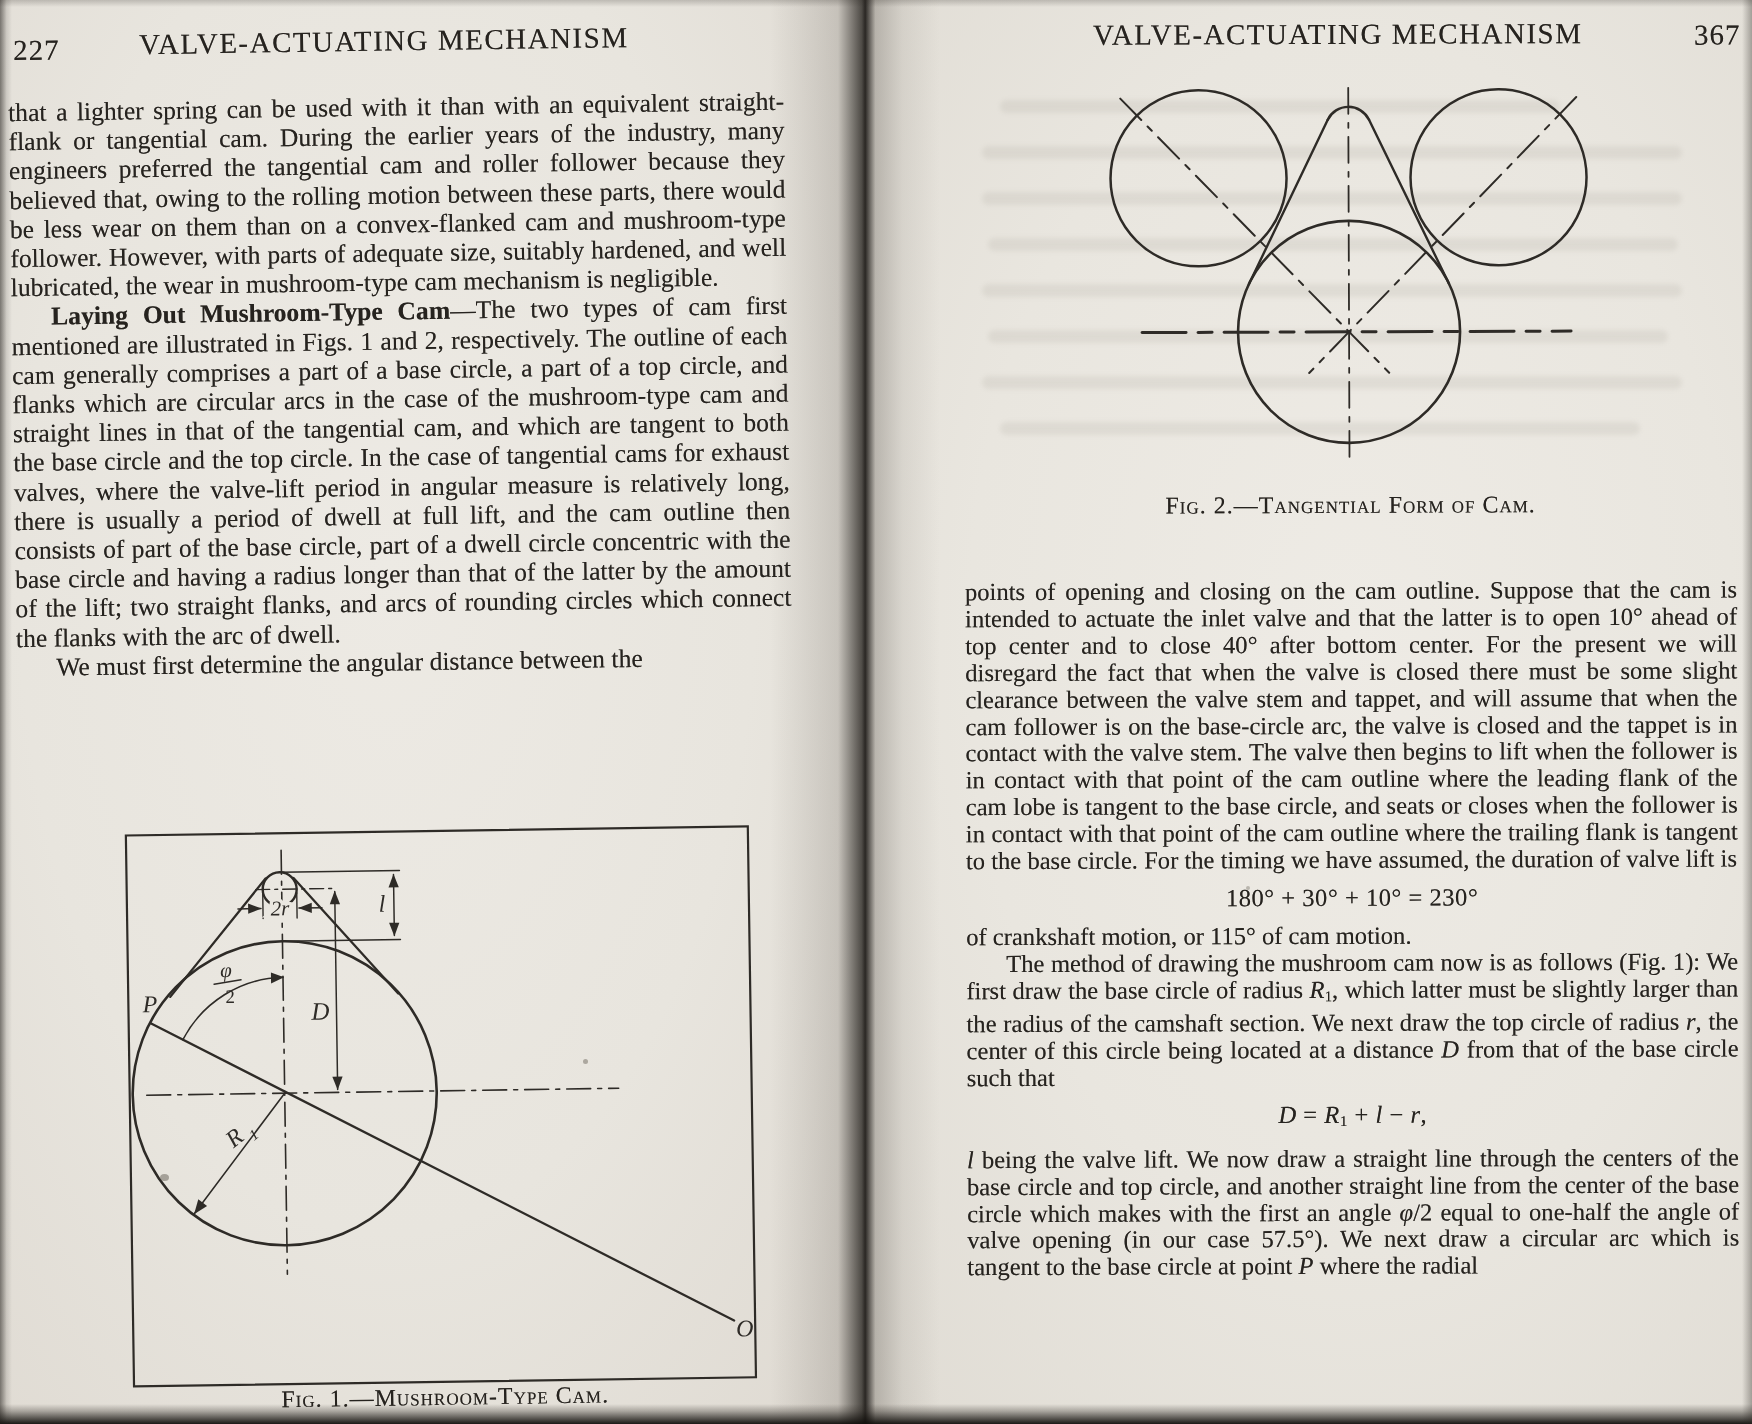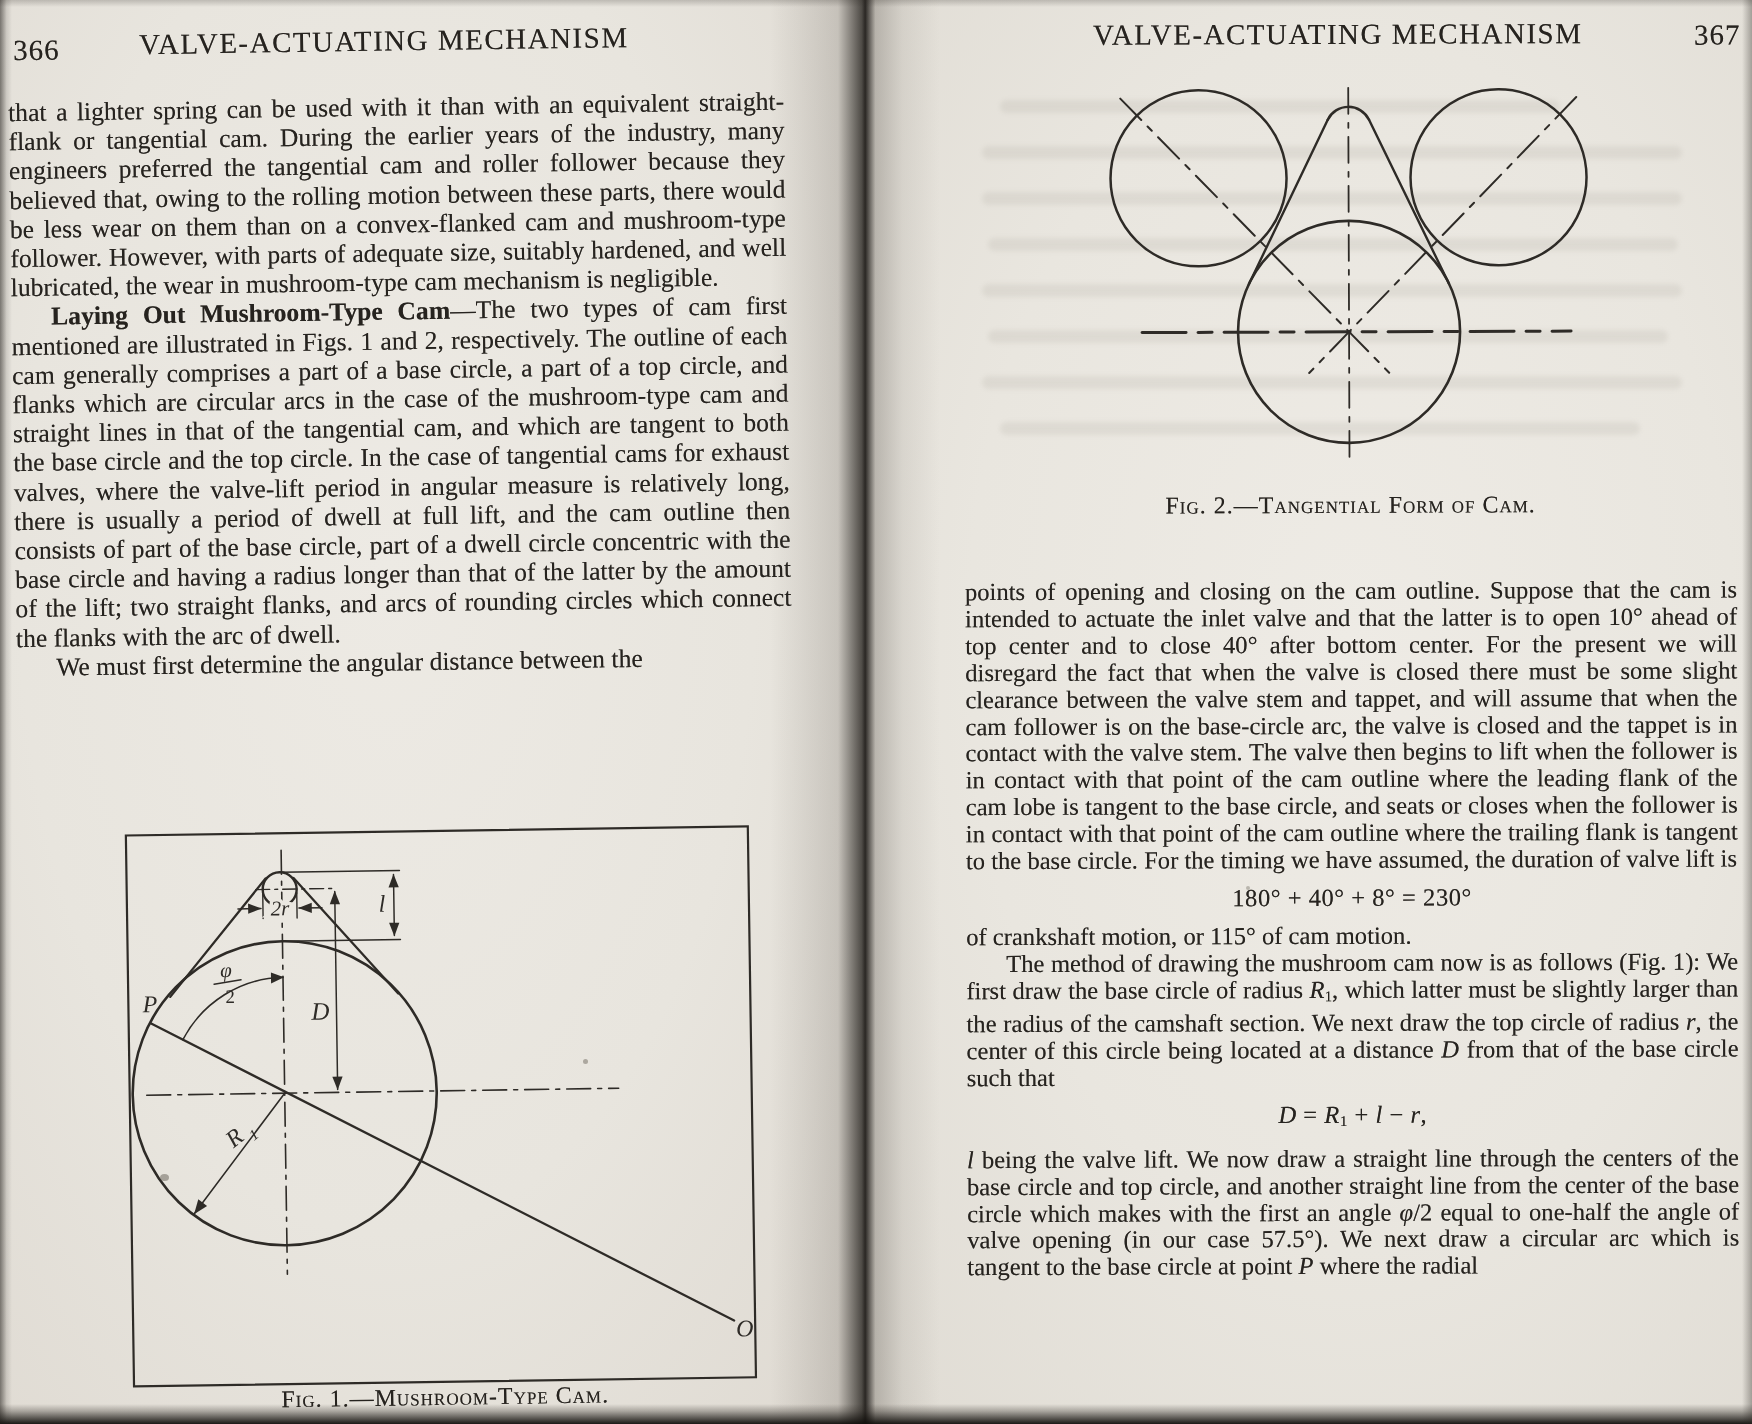--- a/index.html
+++ b/index.html
@@ -51,21 +51,21 @@
     background:linear-gradient(180deg, rgba(40,36,31,0.22) 0%, rgba(40,36,31,0) 100%);}
   .ghost{position:absolute;height:13px;border-radius:7px;background:#8e887d;opacity:0.13;
     filter:blur(2.5px);z-index:0;pointer-events:none;}
   .speck{position:absolute;border-radius:50%;background:#6f6a60;z-index:5;pointer-events:none;}
 </style>
 </head>
 <body>
 
 <div class="page page-left">
   <div class="tilt-left">
-    <span class="pagenum ink" style="left:22px;top:28px;">366</span>
+    <span class="pagenum ink" style="left:22px;top:28px;">227</span>
     <div class="runhead ink" style="left:148px;top:24px;">VALVE-ACTUATING MECHANISM</div>
 
     <div class="bodycol col-left ink">
       <p><span>that a lighter spring can be used with it than with an equivalent straight-flank or tangential cam. During the earlier years of the industry, many engineers preferred the tangential cam and roller follower because they believed that, owing to the rolling motion between these parts, there would be less wear on them than on a convex-flanked cam and mushroom-type follower. However, with parts of adequate size, suitably hardened, and well lubricated, the wear in mushroom-type cam mechanism is negligible.</span></p>
       <p class="ind"><span class="b">Laying Out Mushroom-Type Cam</span><span>—The two types of cam first mentioned are illustrated in Figs. 1 and 2, respectively. The outline of each cam generally comprises a part of a base circle, a part of a top circle, and flanks which are circular arcs in the case of the mushroom-type cam and straight lines in that of the tangential cam, and which are tangent to both the base circle and the top circle. In the case of tangential cams for exhaust valves, where the valve-lift period in angular measure is relatively long, there is usually a period of dwell at full lift, and the cam outline then consists of part of the base circle, part of a dwell circle concentric with the base circle and having a radius longer than that of the latter by the amount of the lift; two straight flanks, and arcs of rounding circles which connect the flanks with the arc of dwell.</span></p>
       <p class="ind"><span>We must first determine the angular distance between the</span></p>
     </div>
 
     <svg class="figsvg" style="left:100px;top:815px;" width="670" height="595" viewBox="100 815 670 595">
       <defs>
@@ -162,21 +162,21 @@
 
         <path d="M1143,332 L1572,332" stroke-width="3" stroke-dasharray="44 12 14 12"></path>
         <path d="M1350,88 L1350,458" stroke-width="1.8" stroke-dasharray="26 9 5 9"></path>
       </g>
     </svg>
 
     <div class="caption cap2 ink">Fig. 2.—Tangential Form of Cam.</div>
 
     <div class="bodycol col-right ink">
       <p><span>points of opening and closing on the cam outline. Suppose that the cam is intended to actuate the inlet valve and that the latter is to open 10° ahead of top center and to close 40° after bottom center. For the present we will disregard the fact that when the valve is closed there must be some slight clearance between the valve stem and tappet, and will assume that when the cam follower is on the base-circle arc, the valve is closed and the tappet is in contact with the valve stem. The valve then begins to lift when the follower is in contact with that point of the cam outline where the leading flank of the cam lobe is tangent to the base circle, and seats or closes when the follower is in contact with that point of the cam outline where the trailing flank is tangent to the base circle. For the timing we have assumed, the duration of valve lift is</span></p>
-      <p class="eq"><span>180° + 40° + 8° = 230°</span></p>
+      <p class="eq"><span>180° + 30° + 10° = 230°</span></p>
       <p><span>of crankshaft motion, or 115° of cam motion.</span></p>
       <p class="ind"><span>The method of drawing the mushroom cam now is as follows (Fig. 1): We first draw the base circle of radius </span><span class="i">R</span><span class="sub">1</span><span>, which latter must be slightly larger than the radius of the camshaft section. We next draw the top circle of radius </span><span class="i">r</span><span>, the center of this circle being located at a distance </span><span class="i">D</span><span> from that of the base circle such that</span></p>
       <p class="eq"><span class="i">D</span><span> = </span><span class="i">R</span><span class="sub">1</span><span> + </span><span class="i">l</span><span> − </span><span class="i">r</span><span>,</span></p>
       <p><span class="i">l</span><span> being the valve lift. We now draw a straight line through the centers of the base circle and top circle, and another straight line from the center of the base circle which makes with the first an angle </span><span class="i">φ</span><span>/2 equal to one-half the angle of valve opening (in our case 57.5°). We next draw a circular arc which is tangent to the base circle at point </span><span class="i">P</span><span> where the radial</span></p>
     </div>
   </div>
 </div>
 
 <div class="speck" style="left:160px;top:1174px;width:9px;height:7px;opacity:0.55;"></div>
 <div class="speck" style="left:583px;top:1059px;width:5px;height:5px;opacity:0.5;"></div>

